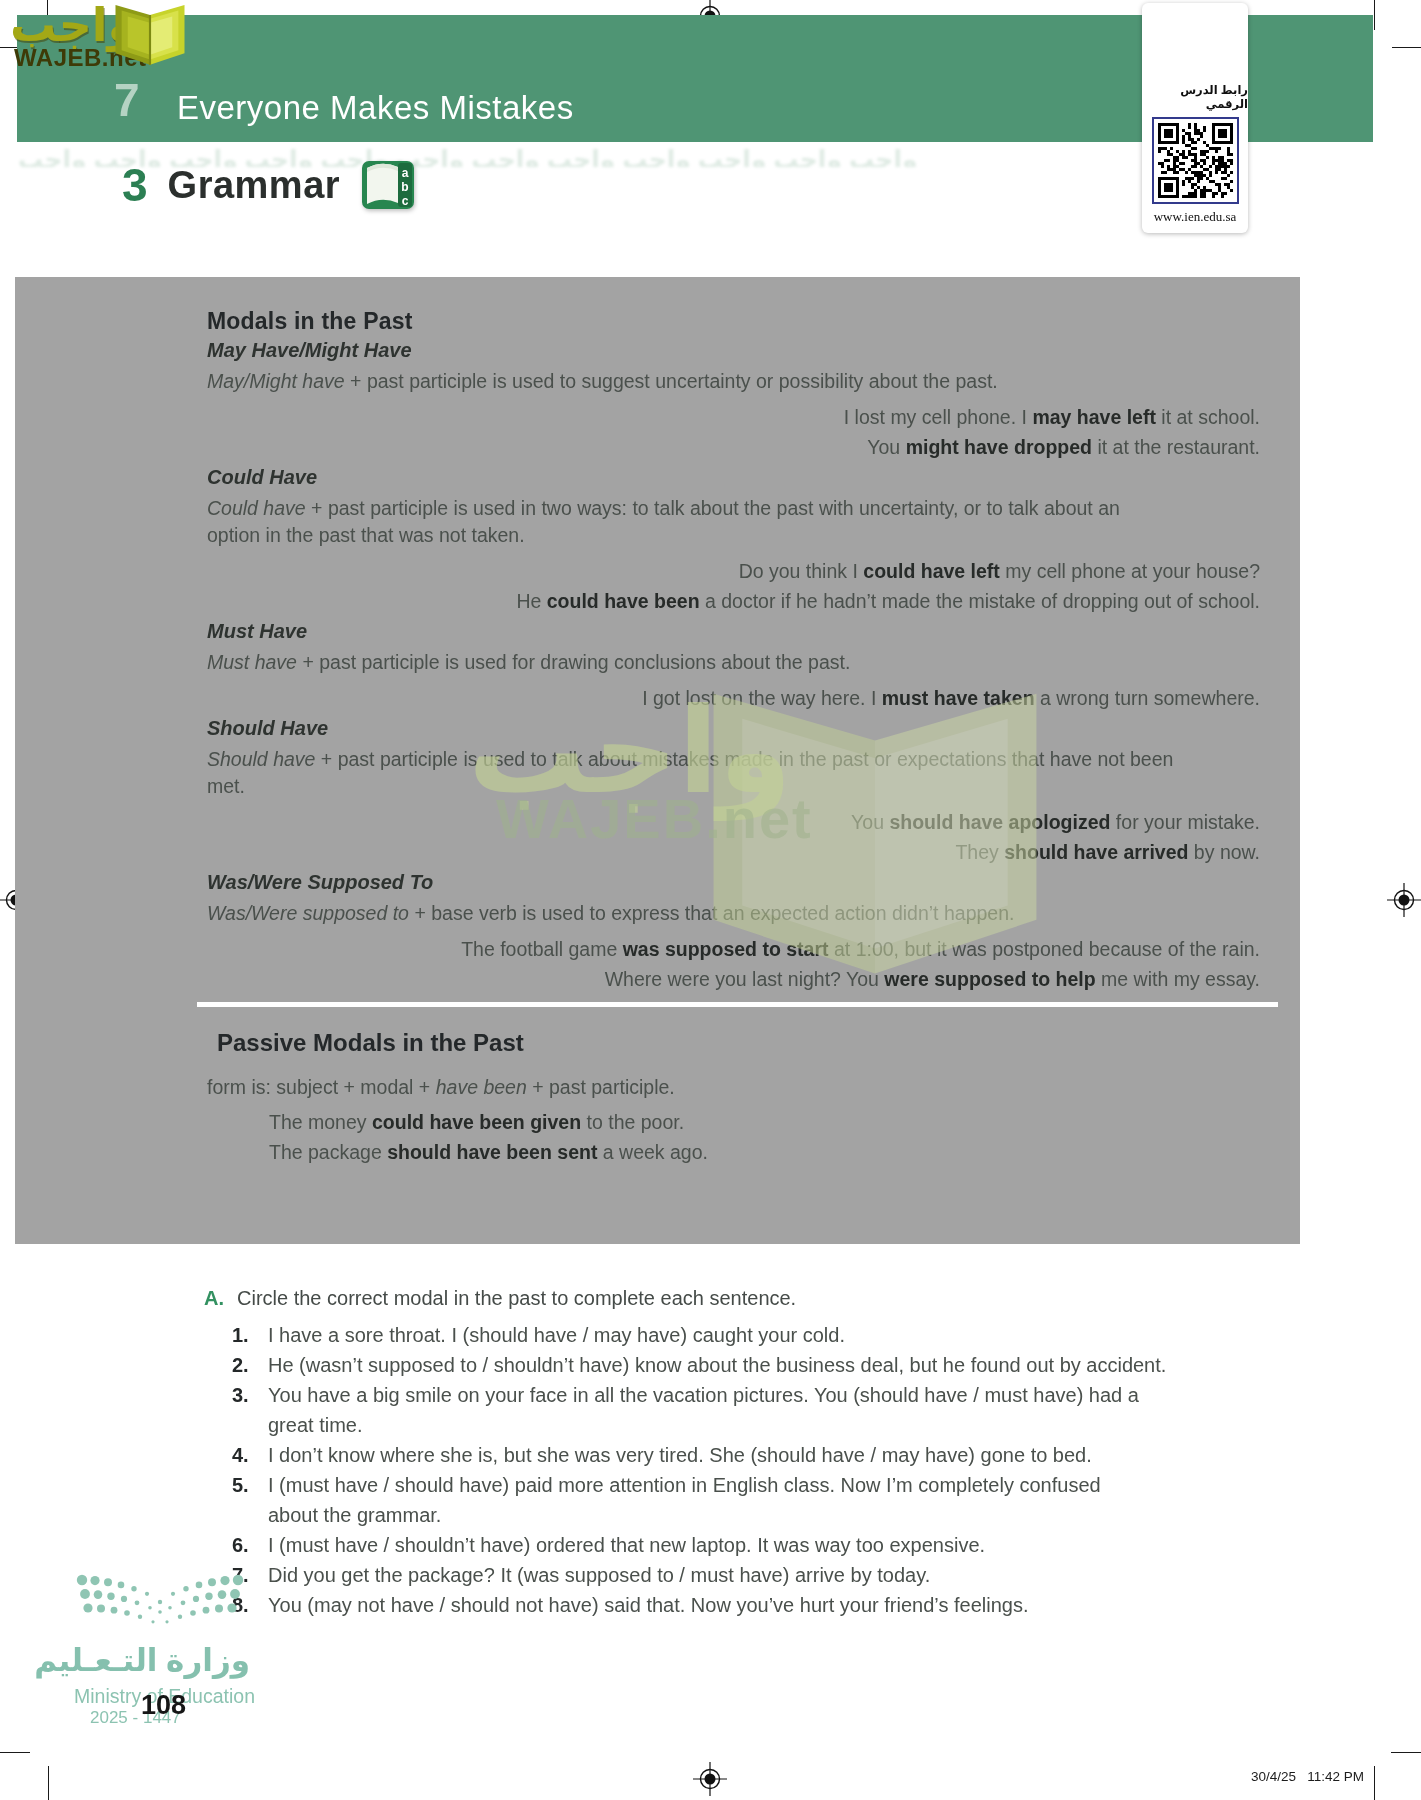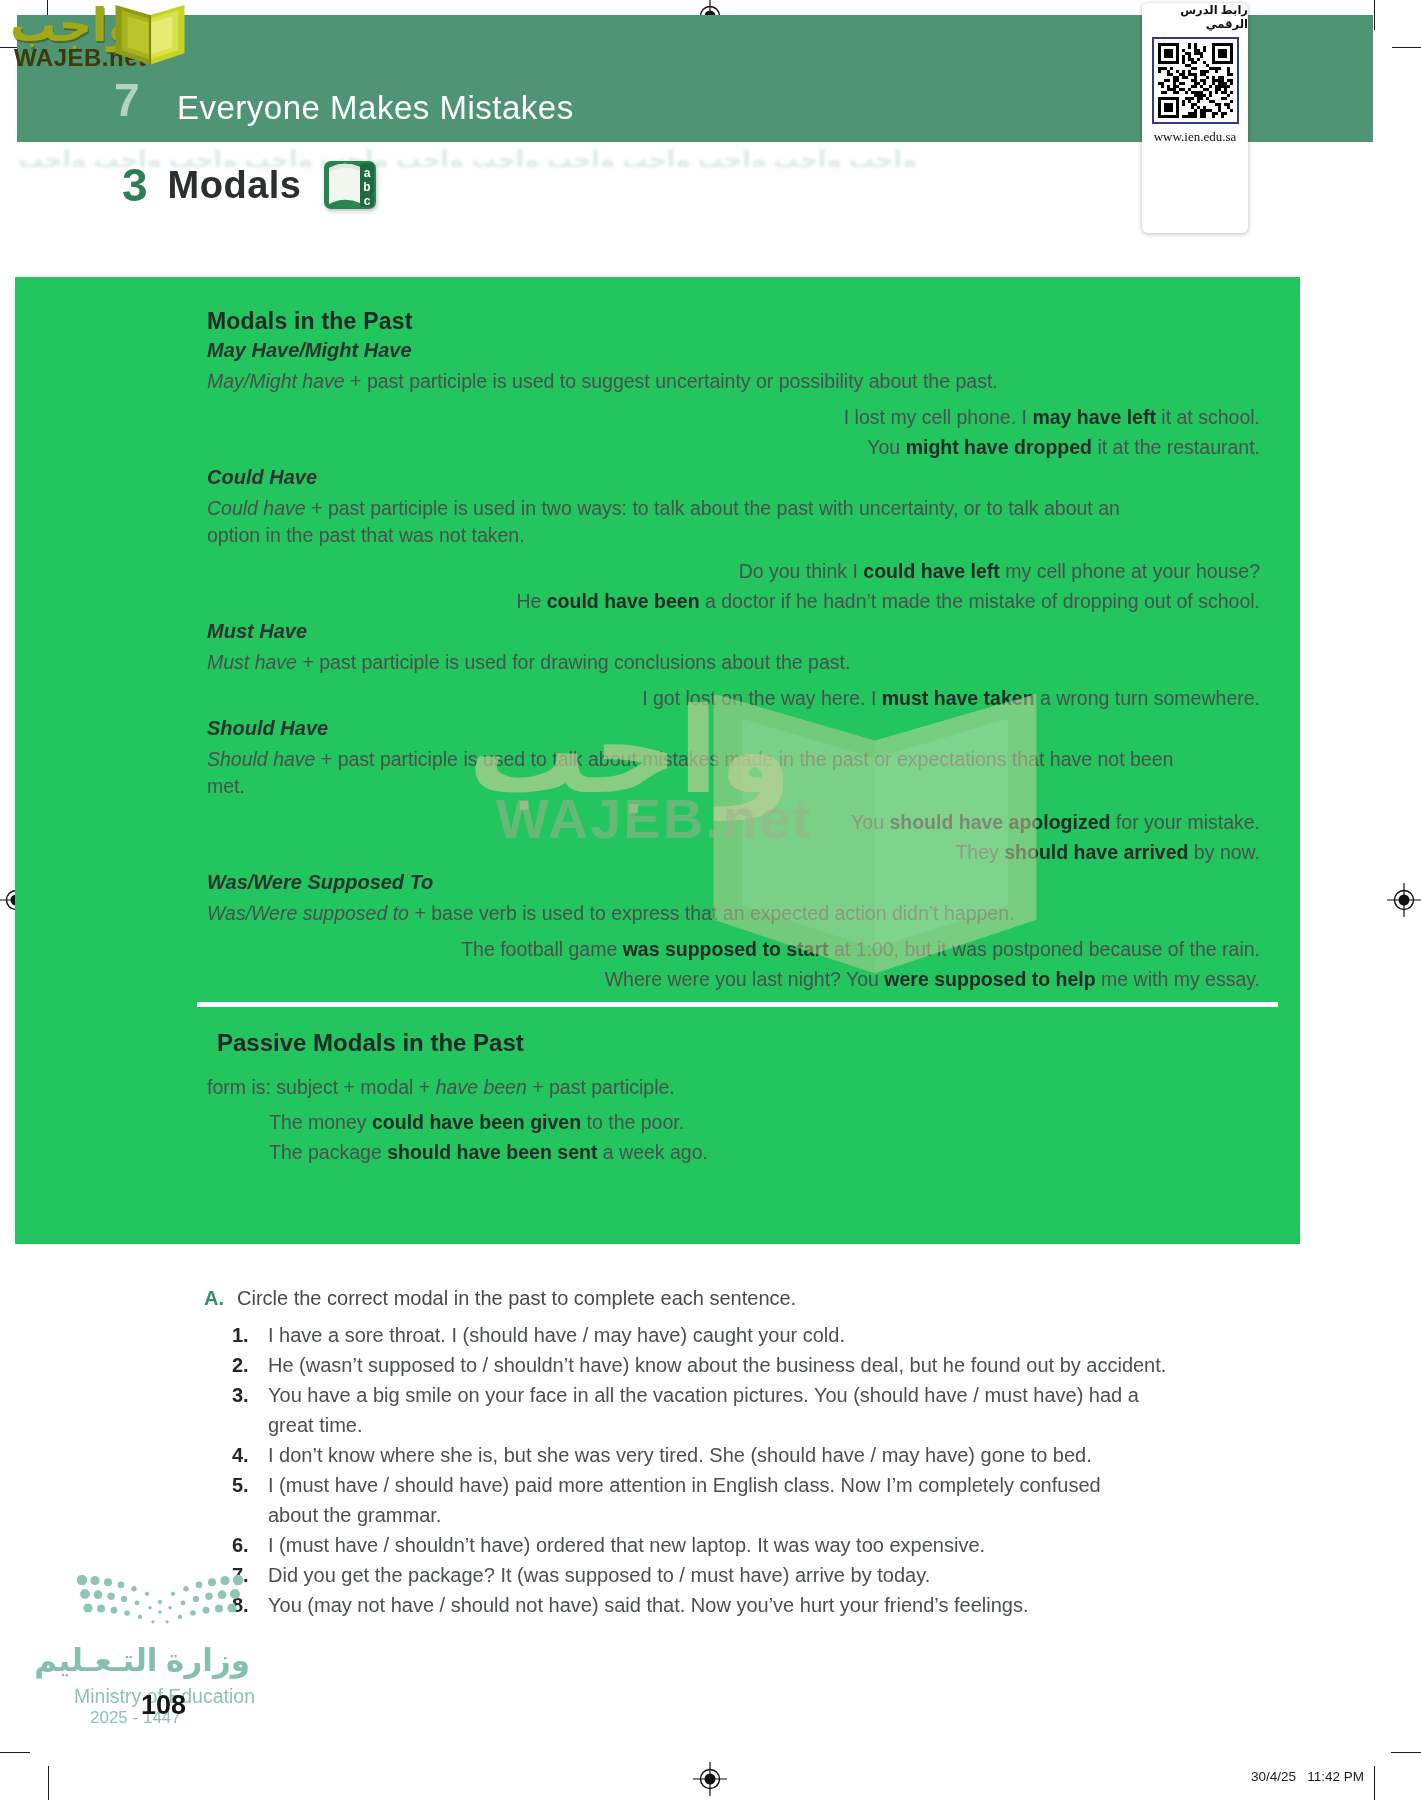--- a/index.html
+++ b/index.html
@@ -21,33 +21,33 @@
   .wajeb-ar{position:absolute;left:2px;top:0px;font-size:46px;font-weight:800;color:#a3a816;text-shadow:1px 2px 0 rgba(70,70,10,.55);line-height:1;}
   .wajeb-en{position:absolute;left:6px;top:42px;font-size:24px;font-weight:800;color:#3e3a07;letter-spacing:.5px;}
   .wajeb-book{position:absolute;left:96px;top:0px;}
 
   
   .strip{position:absolute;left:18px;top:145px;width:1000px;height:22px;overflow:hidden;
          font-size:25px;font-weight:700;color:#6fa585;opacity:.22;filter:blur(1.5px);white-space:nowrap;z-index:1;}
 
   
   .qr-card{position:absolute;left:1142px;top:3px;width:106px;height:230px;background:#fff;border-radius:6px;
-           box-shadow:0 1px 5px rgba(0,0,0,.28);z-index:7;display:flex;flex-direction:column;align-items:center;padding-bottom:8px;box-sizing:border-box;}
+           box-shadow:0 1px 5px rgba(0,0,0,.28);z-index:7;display:flex;flex-direction:column;justify-content:flex-end;align-items:center;padding-bottom:8px;box-sizing:border-box;}
   .qr-label{font-size:11.5px;font-weight:700;color:#101010;direction:rtl;margin-bottom:6px;}
   .qr-frame{border:2px solid #333a8c;background:#fff;padding:4px;line-height:0;}
   .qr-url{font-family:"Liberation Serif",serif;font-size:13px;color:#101010;margin-top:5px;}
 
   
   .lesson-row{position:absolute;left:122px;top:158px;display:flex;align-items:center;gap:20px;z-index:2;}
   .lesson-num{font-size:46px;font-weight:800;color:#2c7f53;line-height:1;}
   .lesson-title{font-size:38px;font-weight:800;color:#2b2f2d;letter-spacing:.5px;line-height:1;}
   .abc-icon{width:58px;height:54px;filter:drop-shadow(1px 2px 2px rgba(0,0,0,.25));}
 
   
-  .gbox{position:absolute;left:15px;top:277px;width:1285px;height:967px;background:#22c55e;box-sizing:border-box;
+  .gbox{position:absolute;left:15px;top:277px;width:1285px;height:967px;background:#a3a3a3;box-sizing:border-box;
         padding:30px 40px 0 192px;overflow:hidden;z-index:2;}
   .box-title{font-size:23px;font-weight:800;color:#24282a;margin:0;line-height:28px;letter-spacing:.2px;}
   .g-section{margin-top:2px;}
   .g-subhead{font-size:20px;font-weight:700;font-style:italic;color:#2e3330;line-height:26px;}
   .g-expl{margin:5px 0 0;font-size:19.5px;color:#4a504c;line-height:27px;}
   .g-expl .line,.p-intro .line{white-space:nowrap;}
   .g-examples{margin:7px 0 0 62px;text-align:right;}
   .g-example{margin:0;font-size:19.5px;color:#4a504c;line-height:30px;white-space:nowrap;}
   span.b{font-weight:700;color:#272b29;}
   span.i{font-style:italic;}
@@ -355,21 +355,21 @@
           <rect x="0" y="54" width="21" height="21" fill="#000"></rect>
           <rect x="3" y="57" width="15" height="15" fill="#fff"></rect>
           <rect x="6" y="60" width="9" height="9" fill="#000"></rect>
         </svg>
     </div>
     <div class="qr-url">www.ien.edu.sa</div>
   </div>
 
   <div class="lesson-row">
     <span class="lesson-num">3</span>
-    <span class="lesson-title">Modals</span>
+    <span class="lesson-title">Grammar</span>
     <svg class="abc-icon" viewBox="0 0 58 54">
       <rect x="2" y="3" width="52" height="48" rx="7" fill="#27864f"></rect>
       <path d="M7 10 Q22 2 38 9 L38 45 Q22 38 7 46 Z" fill="#f2f6ee"></path>
       <path d="M7 10 Q22 2 38 9 L38 13 Q22 6 7 14 Z" fill="#dfe8da"></path>
       <rect x="38" y="5" width="14" height="44" rx="3" fill="#1d6b3e"></rect>
       <text x="45" y="19" font-size="12" font-weight="bold" fill="#ffffff" text-anchor="middle" font-family="Liberation Sans, sans-serif">a</text>
       <text x="45" y="33" font-size="12" font-weight="bold" fill="#ffffff" text-anchor="middle" font-family="Liberation Sans, sans-serif">b</text>
       <text x="45" y="47" font-size="12" font-weight="bold" fill="#ffffff" text-anchor="middle" font-family="Liberation Sans, sans-serif">c</text>
     </svg>
   </div>

